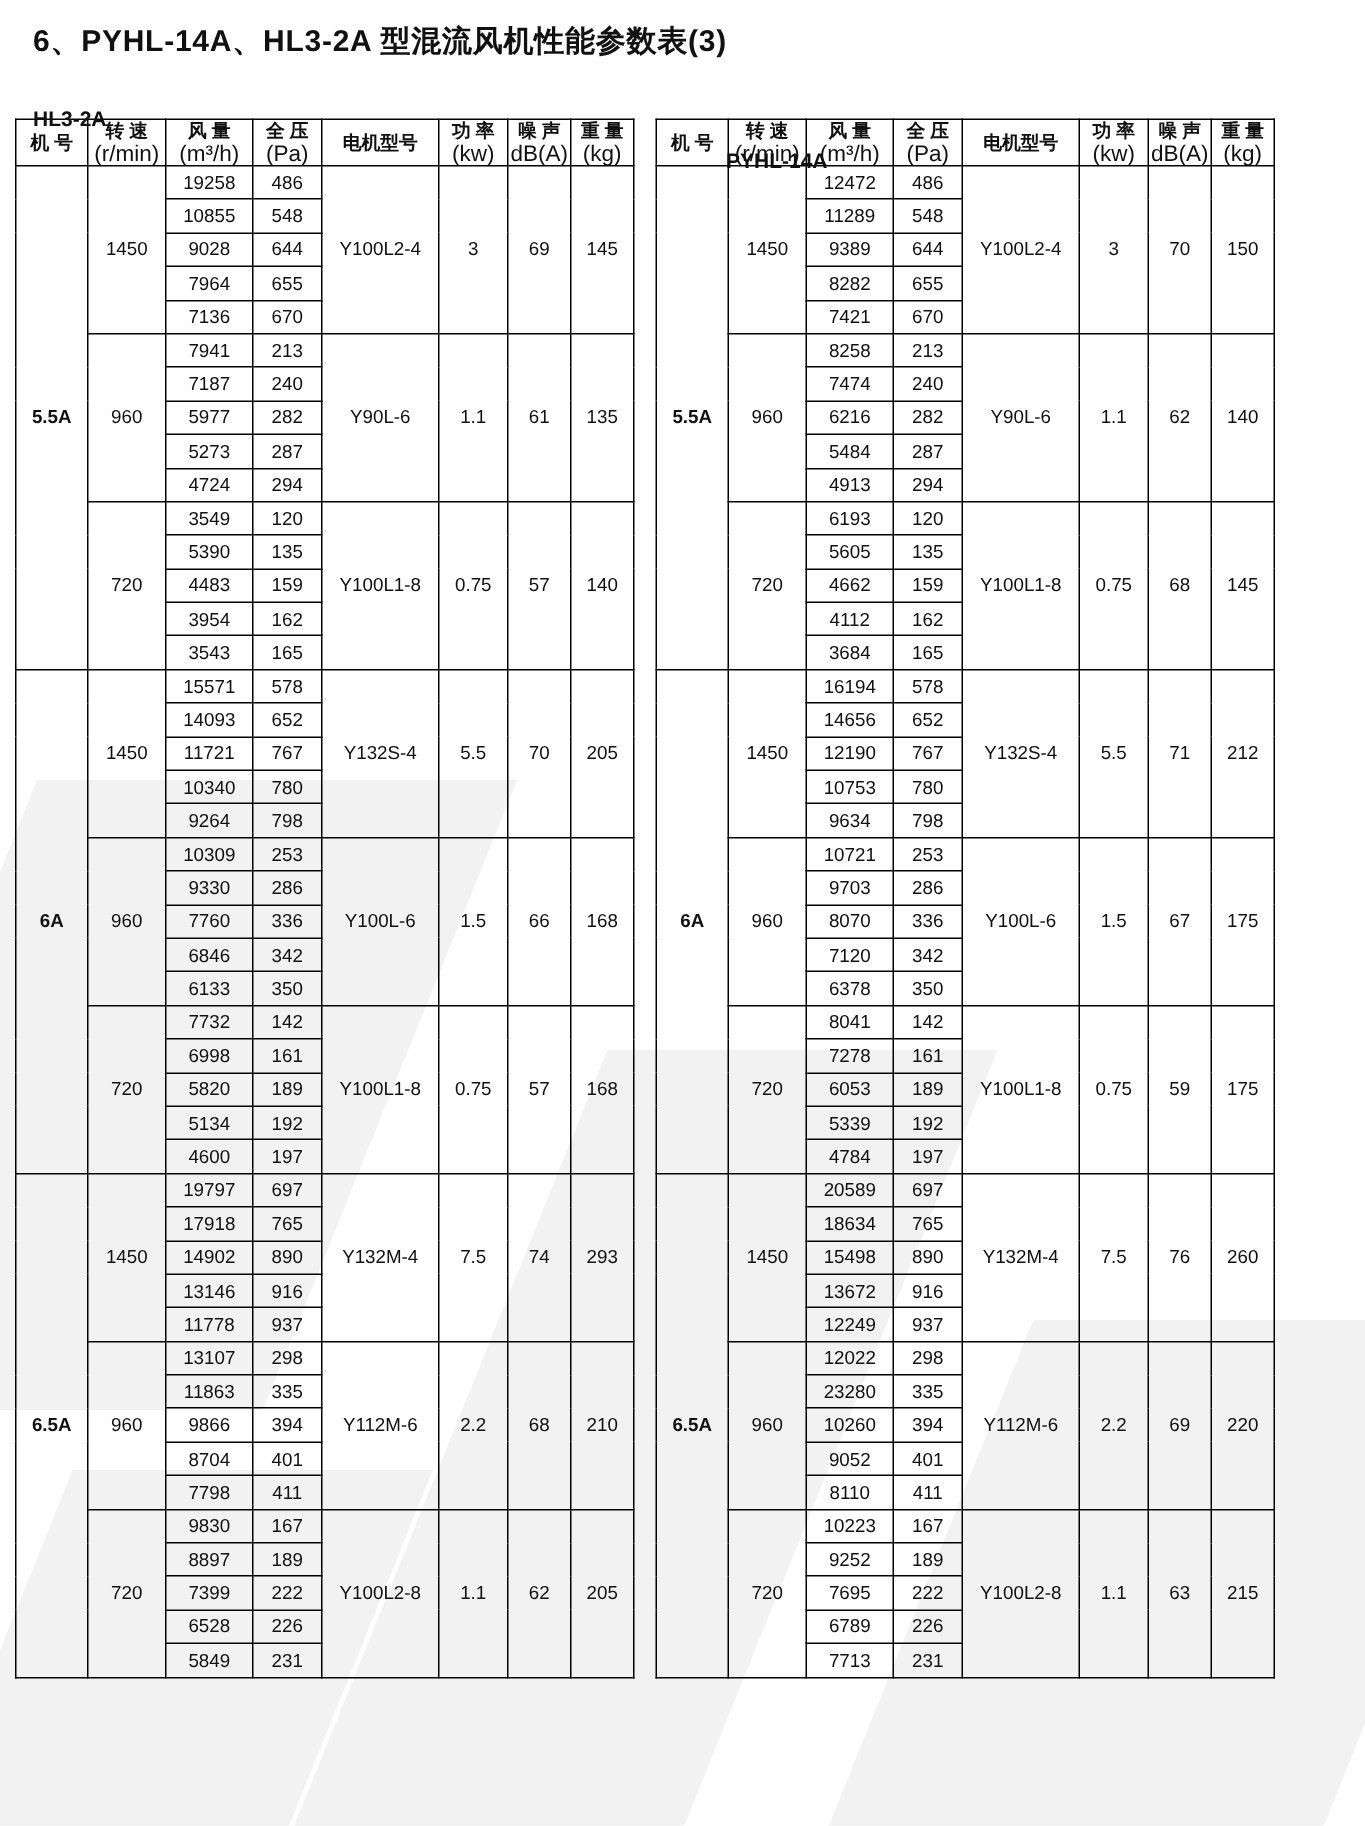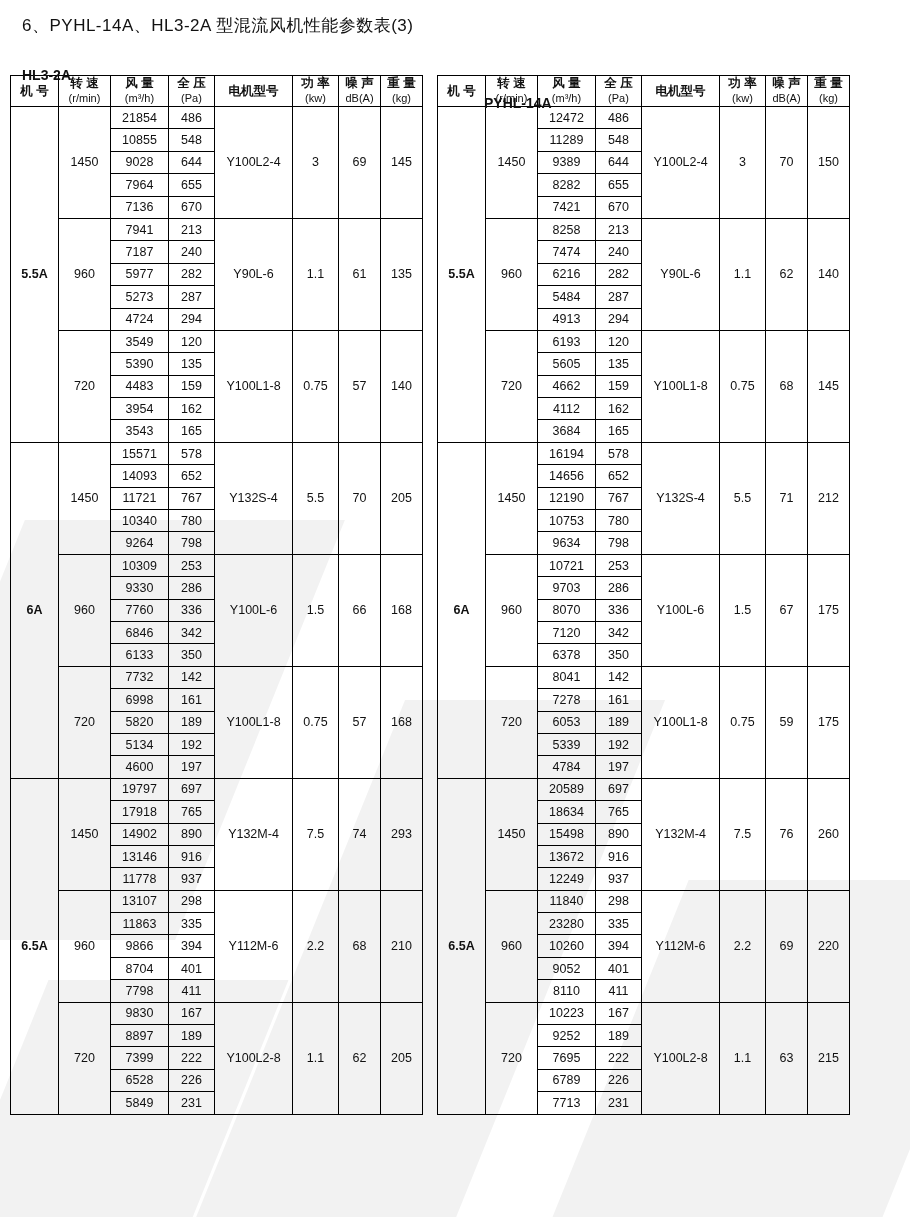--- a/index.html
+++ b/index.html
@@ -14,22 +14,22 @@
   
   .bg-shape{position:absolute;background:#f2f2f2;z-index:0;}
   .bg1{left:-60px;top:520px;width:320px;height:420px;transform:skewX(-22deg);}
   .bg2{left:300px;top:700px;width:260px;height:520px;transform:skewX(-22deg);}
   .bg3{left:620px;top:880px;width:330px;height:340px;transform:skewX(-22deg);}
   .bg4{left:0px;top:980px;width:240px;height:240px;transform:skewX(-22deg);}
 
   .page{position:relative;z-index:1;}
 
   .doc-title{
-    font-size:17px;
-    font-weight:normal;
+    font-size:20px;
+    font-weight:bold;
     padding:14px 0 0 22px;
     letter-spacing:0.5px;
   }
   .captions{
     position:relative;
     height:26px;
     margin-top:12px;
   }
   .cap{
     position:absolute;
@@ -59,21 +59,21 @@
     padding:0;
     font-weight:normal;
     background:transparent;
   }
   table.fan th{
     font-weight:bold;
     font-size:12.5px;
     height:28px;
     line-height:15px;
   }
-  th .u{display:block;font-size:11px;font-weight:normal;}
+  th .u{display:block;font-size:15px;font-weight:normal;}
   th .t{display:block;}
   .modelcol{font-size:12.5px;}
   .cell-r{height:21.4px;}
   .nowrap{white-space:nowrap;}
 
   
   col.c-no{width:48px;}
   col.c-rpm{width:52px;}
   col.c-flow{width:58px;}
   col.c-press{width:46px;}
@@ -145,21 +145,21 @@
             <th>
               <span class="t">重  量</span>
               <span class="u">(kg)</span>
             </th>
           </tr>
         </thead>
         <tbody>
           <tr>
             <td rowspan="15" style="font-weight: bold;">5.5A</td>
             <td rowspan="5">1450</td>
-            <td class="cell-r">21854</td>
+            <td class="cell-r">19258</td>
             <td class="cell-r">486</td>
             <td rowspan="5" class="modelcol nowrap">Y100L2-4</td>
             <td rowspan="5">3</td>
             <td rowspan="5">69</td>
             <td rowspan="5">145</td>
           </tr>
           <tr>
             <td class="cell-r">10855</td>
             <td class="cell-r">548</td>
           </tr>
@@ -598,21 +598,21 @@
           <tr>
             <td class="cell-r">13672</td>
             <td class="cell-r">916</td>
           </tr>
           <tr>
             <td class="cell-r">12249</td>
             <td class="cell-r">937</td>
           </tr>
           <tr>
             <td rowspan="5">960</td>
-            <td class="cell-r">11840</td>
+            <td class="cell-r">12022</td>
             <td class="cell-r">298</td>
             <td rowspan="5" class="modelcol nowrap">Y112M-6</td>
             <td rowspan="5">2.2</td>
             <td rowspan="5">69</td>
             <td rowspan="5">220</td>
           </tr>
           <tr>
             <td class="cell-r">23280</td>
             <td class="cell-r">335</td>
           </tr>

